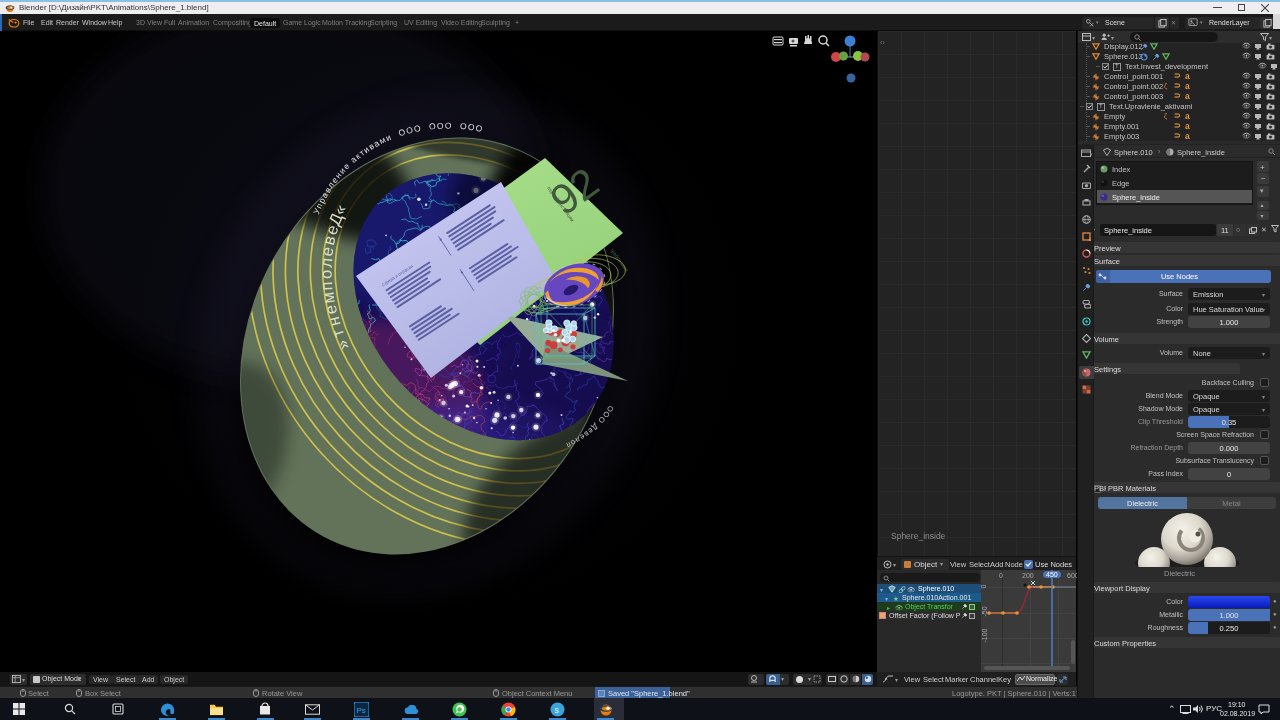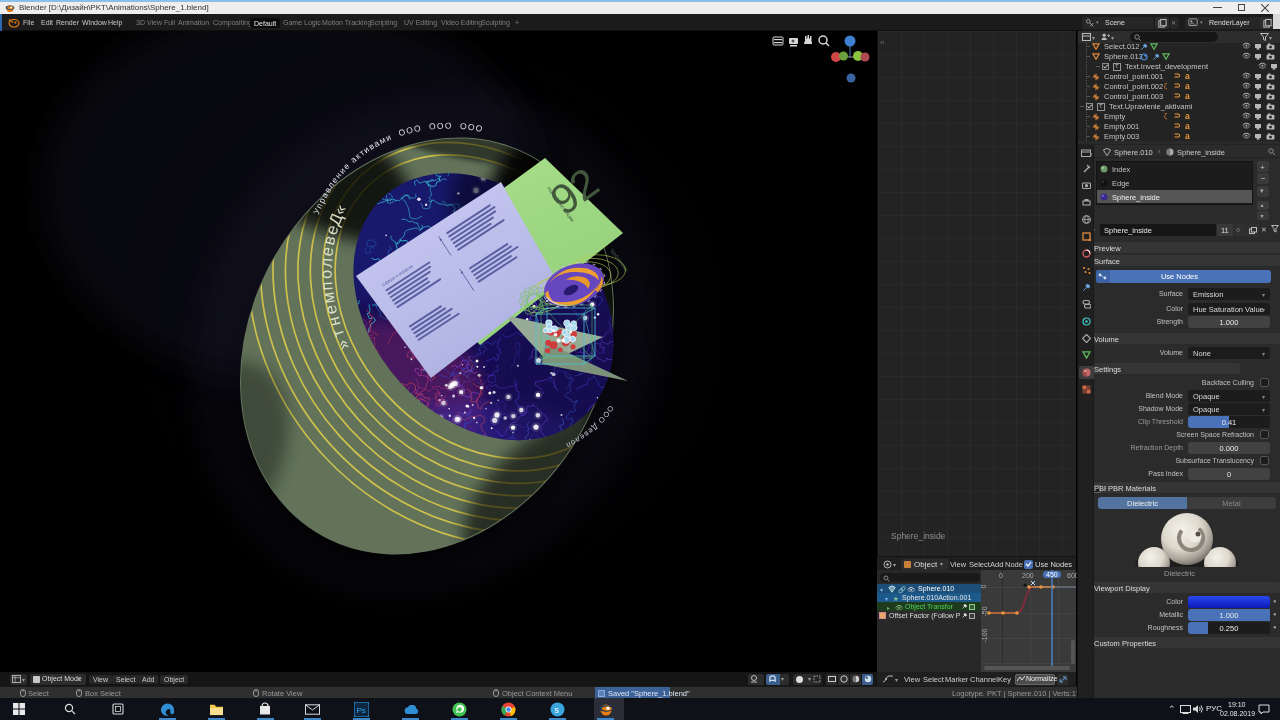--- a/index.html
+++ b/index.html
@@ -1097,21 +1097,21 @@
         <path d="M0.5,0.5 L8.5,0.5 L5.5,4 L5.5,7.5 L3.5,6.5 L3.5,4 Z" fill="none" stroke="#bbb"></path>
       </svg>
  <span class="abs tx" style="left:191px;top:3px;font-size:6px;color:#999">▾</span>
 </div>
 <div class="abs" style="left:8px;top:12px;width:1px;height:100px;border-left:1px dotted #555"></div>
 <div class="abs" style="left:0;top:10px;width:203px;height:10px">
 <span class="abs" style="left:8px;top:4.5px;width:4px;height:1px;background:#555"></span>
 <svg class="abs" style="left:14px;top:2px" width="8" height="7" viewBox="0 0 10 9">
         <path d="M1,1 L9,1 L5,8 Z" fill="none" stroke="#e0883a" stroke-width="1.6"></path>
       </svg>
-<span class="abs tx" style="left:26px;top:1px;font-size:7.5px;color:#c4c4c4">Select.012</span>
+<span class="abs tx" style="left:26px;top:1px;font-size:7.5px;color:#c4c4c4">Display.012</span>
 <svg class="abs" style="left:62px;top:1.5px" width="8" height="8" viewBox="0 0 10 10">
         <path d="M1.5,8.5 L5,5 M5.5,1.5 a3,3 0 0 1 3,3 l-2,1.2 -2.2,-2.2 Z" stroke="#6aa3e0" fill="#6aa3e0"></path>
       </svg>
 <svg class="abs" style="left:72px;top:2px" width="8" height="7" viewBox="0 0 10 9">
         <path d="M1,1 L9,1 L5,8 Z" fill="none" stroke="#5fb85f" stroke-width="1.6"></path>
       </svg>
 <span class="abs tx" style="left:164px;top:1px;font-size:7px;color:#b8b8b8">👁</span>
 <svg class="abs" style="left:176px;top:1.5px" width="8" height="7">
         <path d="M1,1 L7,1 L7,5 L5,5 L5.8,6.5 L2.2,6.5 L3,5 L1,5 Z" fill="#b8b8b8"></path>
       </svg>
@@ -1412,21 +1412,21 @@
       <span class="abs" style="left:110px;top:245px;width:82px;height:12px;background:#1c1c1c;border-radius:3px"></span>
 <span class="abs tx" style="left:115px;top:247px;font-size:7.5px;color:#d8d8d8">Opaque</span>
 <span class="abs tx" style="left:184px;top:247.5px;font-size:6px;color:#888">▾</span>
 <div class="abs tx" style="left:0px;top:260px;width:105px;text-align:right;font-size:7px;color:#c0c0c0">Shadow Mode</div>
       <span class="abs" style="left:110px;top:258px;width:82px;height:12px;background:#1c1c1c;border-radius:3px"></span>
 <span class="abs tx" style="left:115px;top:260px;font-size:7.5px;color:#d8d8d8">Opaque</span>
 <span class="abs tx" style="left:184px;top:260.5px;font-size:6px;color:#888">▾</span>
 <div class="abs tx" style="left:0px;top:273px;width:105px;text-align:right;font-size:7px;color:#9a9a9a">Clip Threshold</div>
 <span class="abs" style="left:110px;top:271px;width:82px;height:12px;background:#1c1c1c;border-radius:3px"></span>
 <span class="abs" style="left:110px;top:271px;width:41px;height:12px;background:#4a72b8;border-radius:3px 0 0 3px"></span>
-<div class="abs tx" style="left:110px;top:273px;width:82px;text-align:center;font-size:7.5px;color:#e8e8e8">0.41</div>
+<div class="abs tx" style="left:110px;top:273px;width:82px;text-align:center;font-size:7.5px;color:#e8e8e8">0.35</div>
 <div class="abs tx" style="left:0px;top:286px;width:176px;text-align:right;font-size:7px;color:#c0c0c0">Screen Space Refraction</div>
       <span class="abs" style="left:182px;top:285px;width:9px;height:9px;background:#1c1c1c;border:1px solid #555;border-radius:2px"></span>
 <div class="abs tx" style="left:0px;top:299px;width:105px;text-align:right;font-size:7px;color:#9a9a9a">Refraction Depth</div>
       <span class="abs" style="left:110px;top:297px;width:82px;height:12px;background:#424242;border-radius:3px"></span>
 <div class="abs tx" style="left:110px;top:299px;width:82px;text-align:center;font-size:7.5px;color:#e8e8e8">0.000</div>
 <div class="abs tx" style="left:0px;top:312px;width:176px;text-align:right;font-size:7px;color:#c0c0c0">Subsurface Translucency</div>
       <span class="abs" style="left:182px;top:311px;width:9px;height:9px;background:#1c1c1c;border:1px solid #555;border-radius:2px"></span>
 <div class="abs tx" style="left:0px;top:325px;width:105px;text-align:right;font-size:7px;color:#c0c0c0">Pass Index</div>
       <span class="abs" style="left:110px;top:323px;width:82px;height:12px;background:#424242;border-radius:3px"></span>
 <div class="abs tx" style="left:110px;top:325px;width:82px;text-align:center;font-size:7.5px;color:#e8e8e8">0</div>

